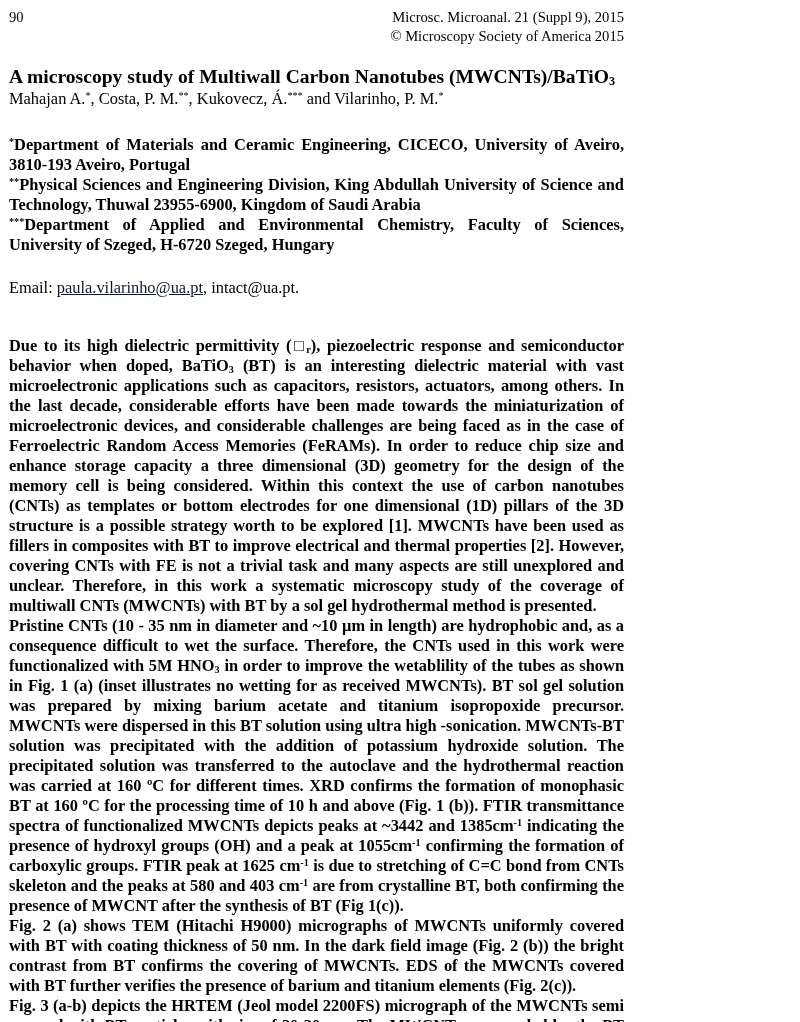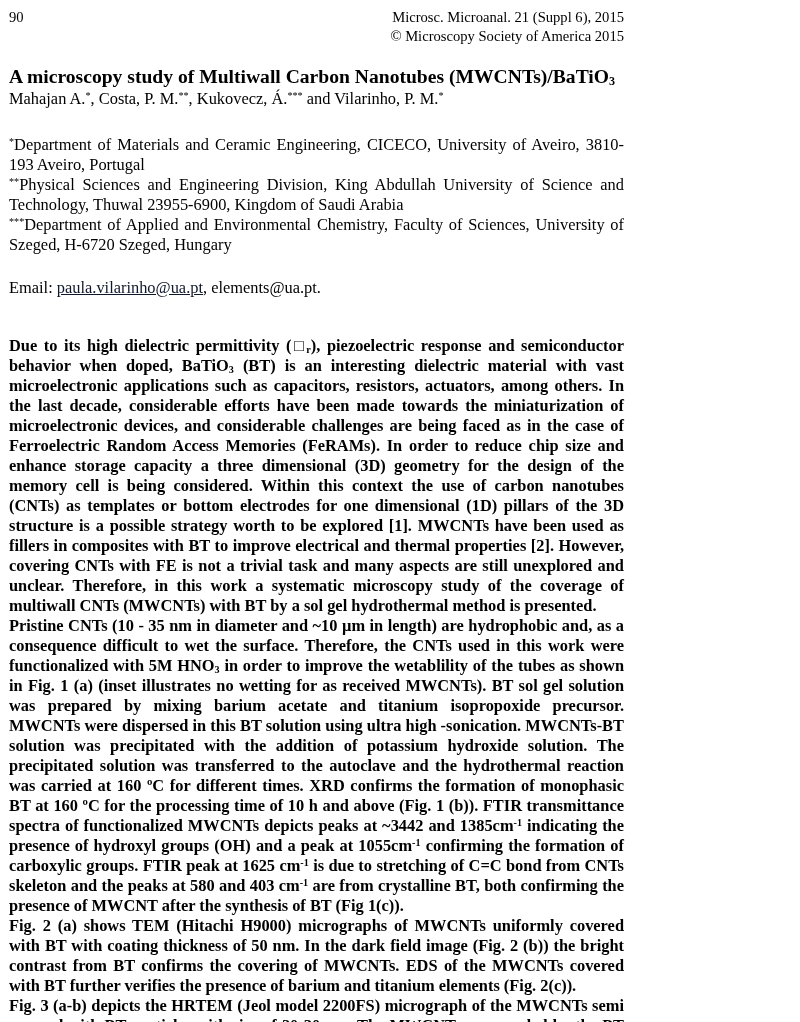--- a/index.html
+++ b/index.html
@@ -16,55 +16,55 @@
     display:flex; justify-content:space-between;
     font-size:14.6px; line-height:19px;
   }
   .header-right { text-align:right; }
   .article-title {
     margin-top:18px;
     font-size:19.6px; font-weight:bold; line-height:25px;
   }
   .authors-line { }
   .affiliation-list { margin-top:26px; }
-  .affiliation-list p { text-align:justify; }
+  .affiliation-list p { text-align:justify;font-weight:bold; }
   .email-line { margin-top:23px; }
   .email-link { color:#0f172a; text-decoration:underline; cursor:pointer; }
   .body-text { margin-top:38px; }
   .body-text p { text-align:justify;font-weight:bold; }
   sup, sub { font-size:0.62em; line-height:0; position:relative; vertical-align:baseline; }
   sup { top:-0.45em; }
   sub { top:0.18em; }
 </style>
 </head>
 <body>
 
 <div class="page">
 
   <div class="page-header">
     <div class="header-left">
       <div>90</div>
     </div>
     <div class="header-right">
-      <div>Microsc. Microanal. 21 (Suppl 6), 2015</div>
+      <div>Microsc. Microanal. 21 (Suppl 9), 2015</div>
       <div>© Microscopy Society of America 2015</div>
     </div>
   </div>
 
   <h1 class="article-title">A microscopy study of Multiwall Carbon Nanotubes (MWCNTs)/BaTiO<sub>3</sub></h1>
 
   <p class="authors-line">Mahajan A.<sup>*</sup>, Costa, P. M.<sup>**</sup>, Kukovecz, Á.<sup>***</sup> and Vilarinho, P. M.<sup>*</sup></p>
 
   <div class="affiliation-list">
     <p><sup>*</sup>Department of Materials and Ceramic Engineering, CICECO, University of Aveiro, 3810-193 Aveiro, Portugal</p>
     <p><sup>**</sup>Physical Sciences and Engineering Division, King Abdullah University of Science and Technology, Thuwal 23955-6900, Kingdom of Saudi Arabia</p>
     <p><sup>***</sup>Department of Applied and Environmental Chemistry, Faculty of Sciences, University of Szeged, H-6720 Szeged, Hungary</p>
   </div>
 
-  <p class="email-line"><span>Email: </span><a class="email-link">paula.vilarinho@ua.pt</a><span>, </span><span>elements@ua.pt.</span></p>
+  <p class="email-line"><span>Email: </span><a class="email-link">paula.vilarinho@ua.pt</a><span>, </span><span>intact@ua.pt.</span></p>
 
   <div class="body-text">
     <p>Due to its high dielectric permittivity (□<sub>r</sub>), piezoelectric response and semiconductor behavior when doped, BaTiO<sub>3</sub> (BT) is an interesting dielectric material with vast microelectronic applications such as capacitors, resistors, actuators, among others. In the last decade, considerable efforts have been made towards the miniaturization of microelectronic devices, and considerable challenges are being faced as in the case of Ferroelectric Random Access Memories (FeRAMs). In order to reduce chip size and enhance storage capacity a three dimensional (3D) geometry for the design of the memory cell is being considered. Within this context the use of carbon nanotubes (CNTs) as templates or bottom electrodes for one dimensional (1D) pillars of the 3D structure is a possible strategy worth to be explored [1]. MWCNTs have been used as fillers in composites with BT to improve electrical and thermal properties [2]. However, covering CNTs with FE is not a trivial task and many aspects are still unexplored and unclear. Therefore, in this work a systematic microscopy study of the coverage of multiwall CNTs (MWCNTs) with BT by a sol gel hydrothermal method is presented.</p>
     <p>Pristine CNTs (10 - 35 nm in diameter and ~10 µm in length) are hydrophobic and, as a consequence difficult to wet the surface. Therefore, the CNTs used in this work were functionalized with 5M HNO<sub>3</sub> in order to improve the wetablility of the tubes as shown in Fig. 1 (a) (inset illustrates no wetting for as received MWCNTs). BT sol gel solution was prepared by mixing barium acetate and titanium isopropoxide precursor. MWCNTs were dispersed in this BT solution using ultra high -sonication. MWCNTs-BT solution was precipitated with the addition of potassium hydroxide solution. The precipitated solution was transferred to the autoclave and the hydrothermal reaction was carried at 160 ºC for different times. XRD confirms the formation of monophasic BT at 160 ºC for the processing time of 10 h and above (Fig. 1 (b)). FTIR transmittance spectra of functionalized MWCNTs depicts peaks at ~3442 and 1385cm<sup>-1</sup> indicating the presence of hydroxyl groups (OH) and a peak at 1055cm<sup>-1</sup> confirming the formation of carboxylic groups. FTIR peak at 1625 cm<sup>-1</sup> is due to stretching of C=C bond from CNTs skeleton and the peaks at 580 and 403 cm<sup>-1</sup> are from crystalline BT, both confirming the presence of MWCNT after the synthesis of BT (Fig 1(c)).</p>
     <p>Fig. 2 (a) shows TEM (Hitachi H9000) micrographs of MWCNTs uniformly covered with BT with coating thickness of 50 nm. In the dark field image (Fig. 2 (b)) the bright contrast from BT confirms the covering of MWCNTs. EDS of the MWCNTs covered with BT further verifies the presence of barium and titanium elements (Fig. 2(c)).</p>
     <p>Fig. 3 (a-b) depicts the HRTEM (Jeol model 2200FS) micrograph of the MWCNTs semi covered with BT particles with size of 20-30 nm. The MWCNTs surrounded by the BT are intact with d spacing of 0.34 nm and BT particle having lattice spacing of 0.28 nm which correspond to (101) planes. The studies prove the coverage of MWCNTs with a ferroelectric oxide by low cost technique.</p>
   </div>
 
 </div>
 

